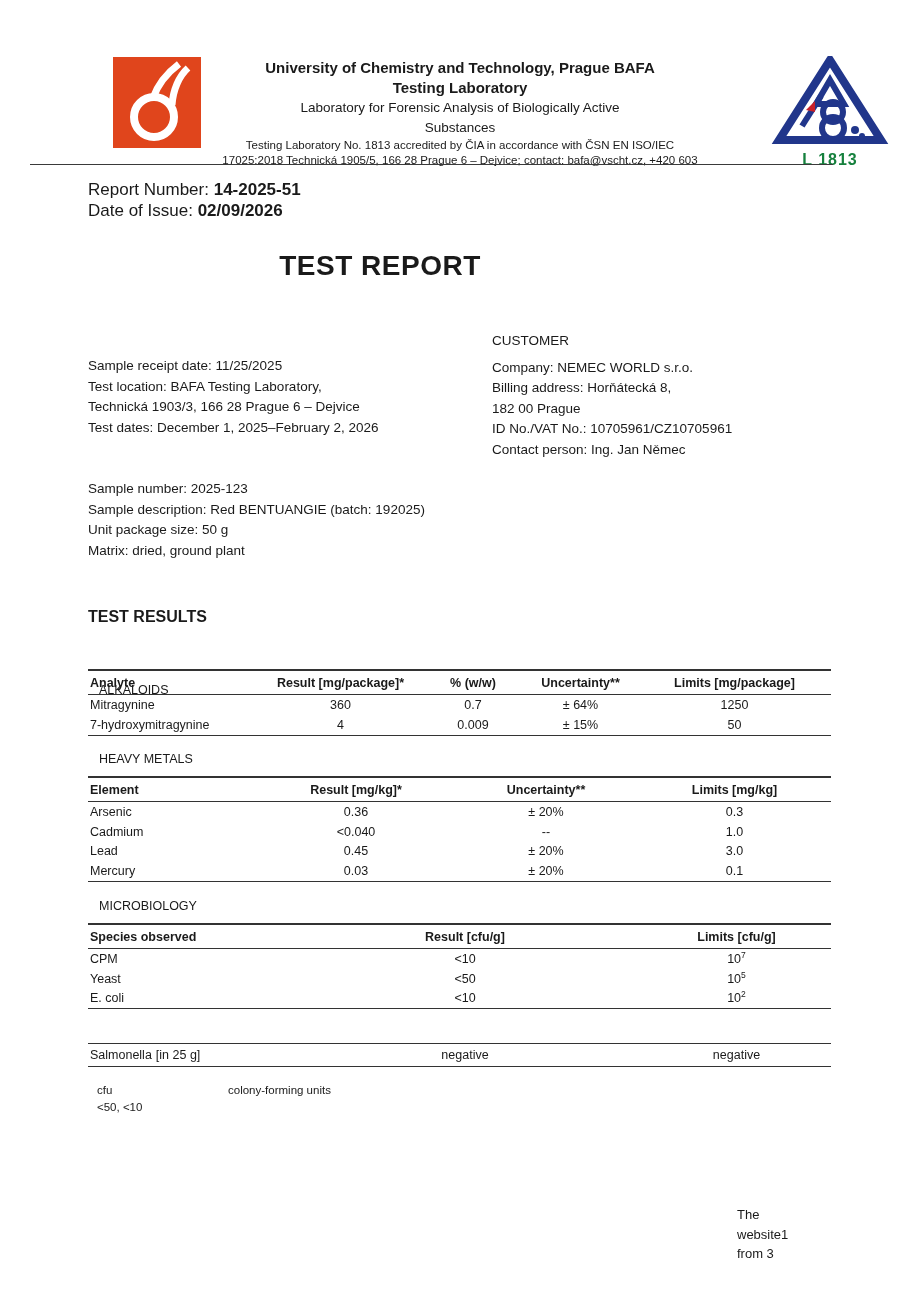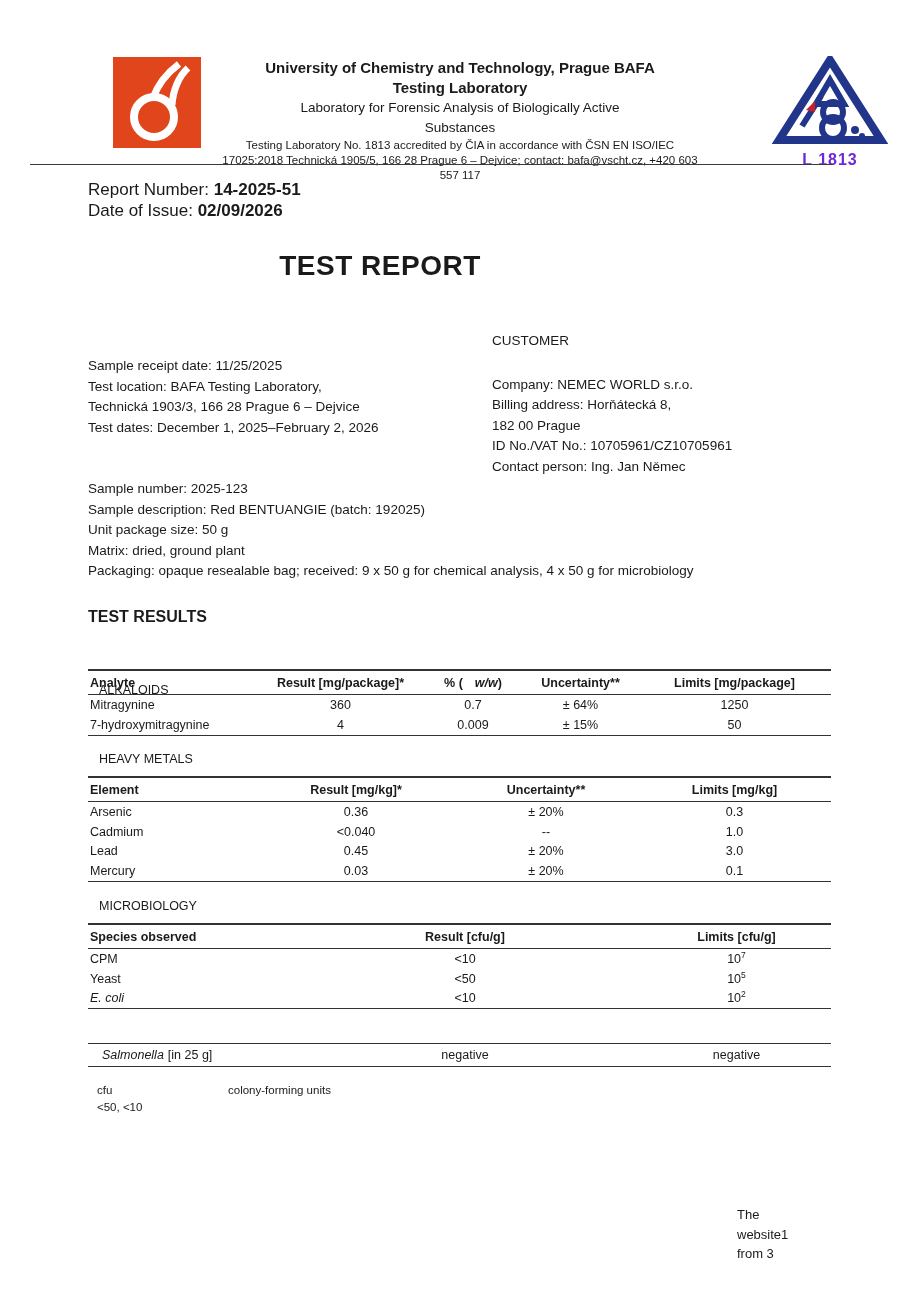--- a/index.html
+++ b/index.html
@@ -9,30 +9,30 @@
     font-family:"Liberation Sans", sans-serif;
     overflow:hidden;
   }
   
   .uct-logo{position:absolute;left:113px;top:57px;width:88px;height:91px;}
   .header-center{position:absolute;left:185px;top:58px;width:550px;text-align:center;}
   .h-bold{font-size:15px;font-weight:bold;line-height:20px;}
   .h-sub{font-size:13.5px;line-height:20px;}
   .h-fine{font-size:11.5px;line-height:15px;}
   .cia-logo{position:absolute;left:770px;top:56px;width:120px;text-align:center;}
-  .cia-label{font-size:16px;font-weight:bold;color:#6d28d9;line-height:18px;margin-top:1px;letter-spacing:1px;}
+  .cia-label{font-size:16px;font-weight:bold;color:#15803d;line-height:18px;margin-top:1px;letter-spacing:1px;}
   .header-rule{position:absolute;left:30px;top:164px;width:803px;border-top:1.6px solid #3a3a3a;}
   .report-meta{position:absolute;left:88px;top:179px;font-size:17px;line-height:21px;}
   
   .doc-title{position:absolute;left:0;top:250px;width:760px;text-align:center;
     font-size:28px;font-weight:bold;letter-spacing:0.5px;}
   
   .info-left{position:absolute;left:88px;top:356px;font-size:13.5px;line-height:20.5px;}
   .info-right{position:absolute;left:492px;top:331px;font-size:13.5px;line-height:20.5px;}
-  .customer-heading{margin-bottom:23px;}
+  .customer-heading{margin-bottom:6px;}
   
   .sample-info{position:absolute;left:88px;top:479px;font-size:13.5px;line-height:20.6px;}
   
   .results-heading{position:absolute;left:88px;top:608px;font-size:16px;font-weight:bold;}
   .section-label{position:absolute;left:99px;font-size:12.5px;}
   .lbl-alkaloids{top:645px;margin-top:38px;}
   .lbl-heavy-metals{top:752px;}
   .lbl-microbiology{top:899px;}
   table{border-collapse:collapse;table-layout:fixed;position:absolute;left:88px;width:743px;
     font-size:12.5px;}
@@ -40,21 +40,21 @@
   thead th{font-weight:bold;border-top:2px solid #333;border-bottom:1.5px solid #333;height:23px;}
   tbody td{height:19.8px;}
   tbody tr:last-child td{border-bottom:1.5px solid #333;}
   .t-alkaloids{top:669px;}
   .t-heavy{top:776px;}
   .t-micro{top:923px;}
   .t-salmonella{top:1043px;}
   .t-salmonella td{height:22px;border-top:1.5px solid #333;border-bottom:1.5px solid #333;}
   .cl{text-align:left;}
   .cc{text-align:center;}
-  .i{font-style:italic;margin-left:12px;}
+  .i{}
   sup{font-size:8.5px;line-height:0;}
   .name-rest{margin-left:4px;}
   
   .footnotes{position:absolute;left:97px;top:1082px;font-size:11.5px;line-height:16.5px;}
   .fn-row{display:flex;}
   .fn-term{width:131px;flex:0 0 131px;}
   .page-footer{position:absolute;left:737px;top:1205px;font-size:13px;line-height:19.5px;}
 </style>
 </head>
 <body>
@@ -70,21 +70,20 @@
     </svg>
   </div>
 
   <div class="header-center">
     <div class="h-bold">University of Chemistry and Technology, Prague BAFA</div>
     <div class="h-bold">Testing Laboratory</div>
     <div class="h-sub">Laboratory for Forensic Analysis of Biologically Active</div>
     <div class="h-sub">Substances</div>
     <div class="h-fine">Testing Laboratory No. 1813 accredited by ČIA in accordance with ČSN EN ISO/IEC</div>
     <div class="h-fine">17025:2018 Technická 1905/5, 166 28 Prague 6 – Dejvice; contact: bafa@vscht.cz, +420 603</div>
-    <div class="h-fine">557 117</div>
   </div>
 
   <div class="cia-logo">
     <svg width="118" height="90" viewBox="0 0 118 90" xmlns="http://www.w3.org/2000/svg">
       <path d="M59,4 L8,84 L110,84 Z" fill="#ffffff" stroke="#21368B" stroke-width="8"></path>
       <path d="M59,24 L45,48 L73,48 Z" fill="none" stroke="#21368B" stroke-width="6"></path>
       <circle cx="62" cy="56" r="10" fill="none" stroke="#21368B" stroke-width="6"></circle>
       <circle cx="62" cy="72" r="11" fill="none" stroke="#21368B" stroke-width="6"></circle>
       <path d="M31,70 L50,40" fill="none" stroke="#21368B" stroke-width="6"></path>
       <path d="M35,54 L44,45 L44,56 Z" fill="#C8202A"></path>
@@ -123,21 +122,20 @@
     <div>182 00 Prague</div>
     <div>ID No./VAT No.: 10705961/CZ10705961</div>
     <div>Contact person: Ing. Jan Němec</div>
   </div>
 
   <div class="sample-info">
     <div>Sample number: 2025-123</div>
     <div>Sample description: Red BENTUANGIE (batch: 192025)</div>
     <div>Unit package size: 50 g</div>
     <div>Matrix: dried, ground plant</div>
-    <div>Packaging: opaque resealable bag; received: 9 x 50 g for chemical analysis, 4 x 50 g for microbiology</div>
   </div>
 
   <div class="results-heading">TEST RESULTS</div>
 
   <div class="section-label lbl-alkaloids">ALKALOIDS</div>
   <table class="t-alkaloids">
     <colgroup>
         <col style="width:170px">
         <col style="width:165px">
         <col style="width:100px">

